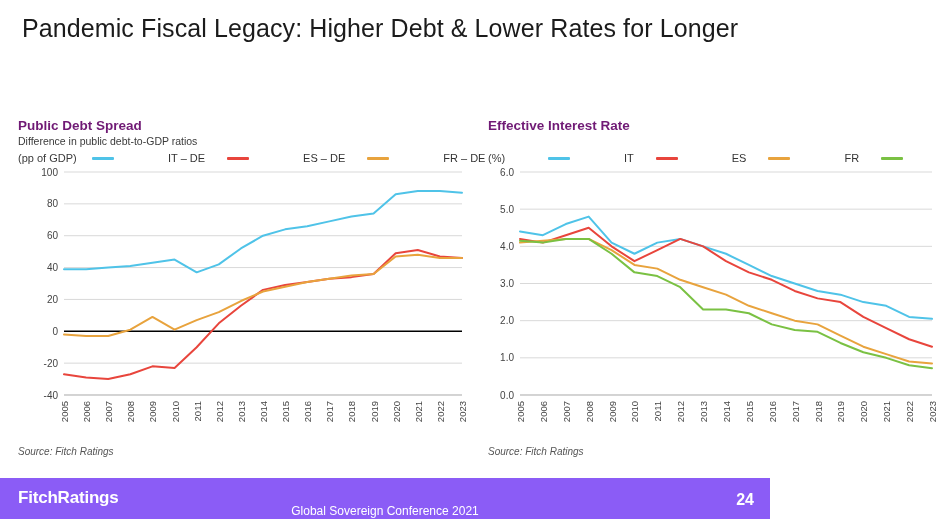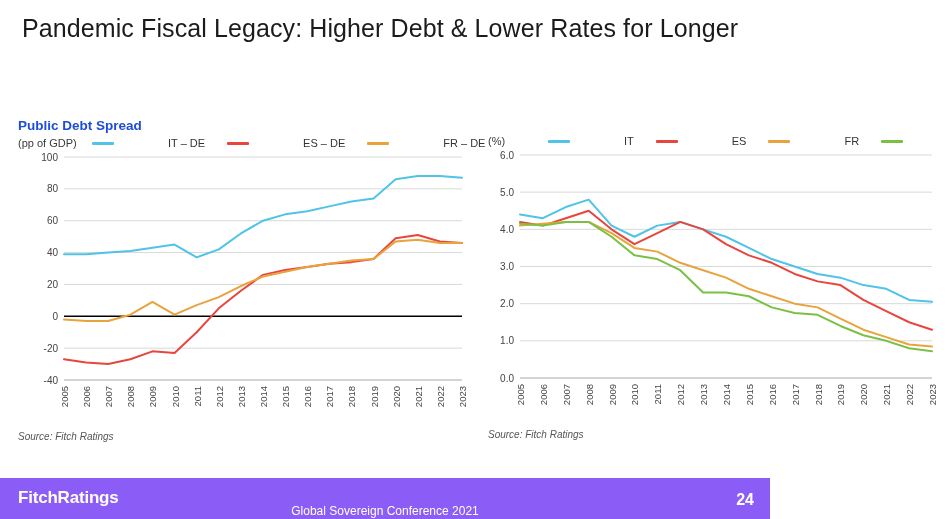--- a/index.html
+++ b/index.html
@@ -38,21 +38,21 @@
   .panel {
     position: absolute;
     top: 118px;
   }
   .panel-left { left: 16px; width: 450px; }
   .panel-right { left: 486px; width: 450px; }
 
   .panel-title {
     font-size: 13.5px;
     font-weight: bold;
-    color: #1d4ed8;
+    color: #701a75;
     margin: 0 0 2px 2px;
   }
   .panel-sub {
     font-size: 10.5px;
     color: #3a3a3a;
     margin: 0 0 3px 2px;
   }
   .legend {
     display: flex;
     align-items: center;
@@ -143,20 +143,21 @@
 </style>
 </head>
 <body>
 
 <div class="slide">
 
   <div class="slide-title">Pandemic Fiscal Legacy: Higher Debt &amp; Lower Rates for Longer</div>
 
   <div class="panel panel-left">
     <div class="panel-title">Public Debt Spread</div>
+    <div class="panel-sub">Difference in public debt-to-GDP ratios</div>
     <div class="legend">
       <div class="axis-unit">(pp of GDP)</div>
       <div class="legend-item">
         <span class="legend-swatch" style="background:#4FC3E8"></span>
         <span>IT – DE</span>
       </div>
       <div class="legend-item">
         <span class="legend-swatch" style="background:#E8453C"></span>
         <span>ES – DE</span>
       </div>
@@ -205,20 +206,21 @@
           <text x="0" y="0" class="tick-label" text-anchor="end" transform="translate(383.6666666666667,233) rotate(-90)">2020</text>
           <text x="0" y="0" class="tick-label" text-anchor="end" transform="translate(405.77777777777777,233) rotate(-90)">2021</text>
           <text x="0" y="0" class="tick-label" text-anchor="end" transform="translate(427.88888888888886,233) rotate(-90)">2022</text>
           <text x="0" y="0" class="tick-label" text-anchor="end" transform="translate(450,233) rotate(-90)">2023</text>
         </svg>
     </div>
     <div class="source">Source: Fitch Ratings</div>
   </div>
 
   <div class="panel panel-right">
+    <div class="panel-title">Effective Interest Rate</div>
     <div class="panel-sub">&nbsp;</div>
     <div class="legend">
       <div class="axis-unit narrow">(%)</div>
       <div class="legend-item">
         <span class="legend-swatch" style="background:#4FC3E8"></span>
         <span>IT</span>
       </div>
       <div class="legend-item">
         <span class="legend-swatch" style="background:#E8453C"></span>
         <span>ES</span>

